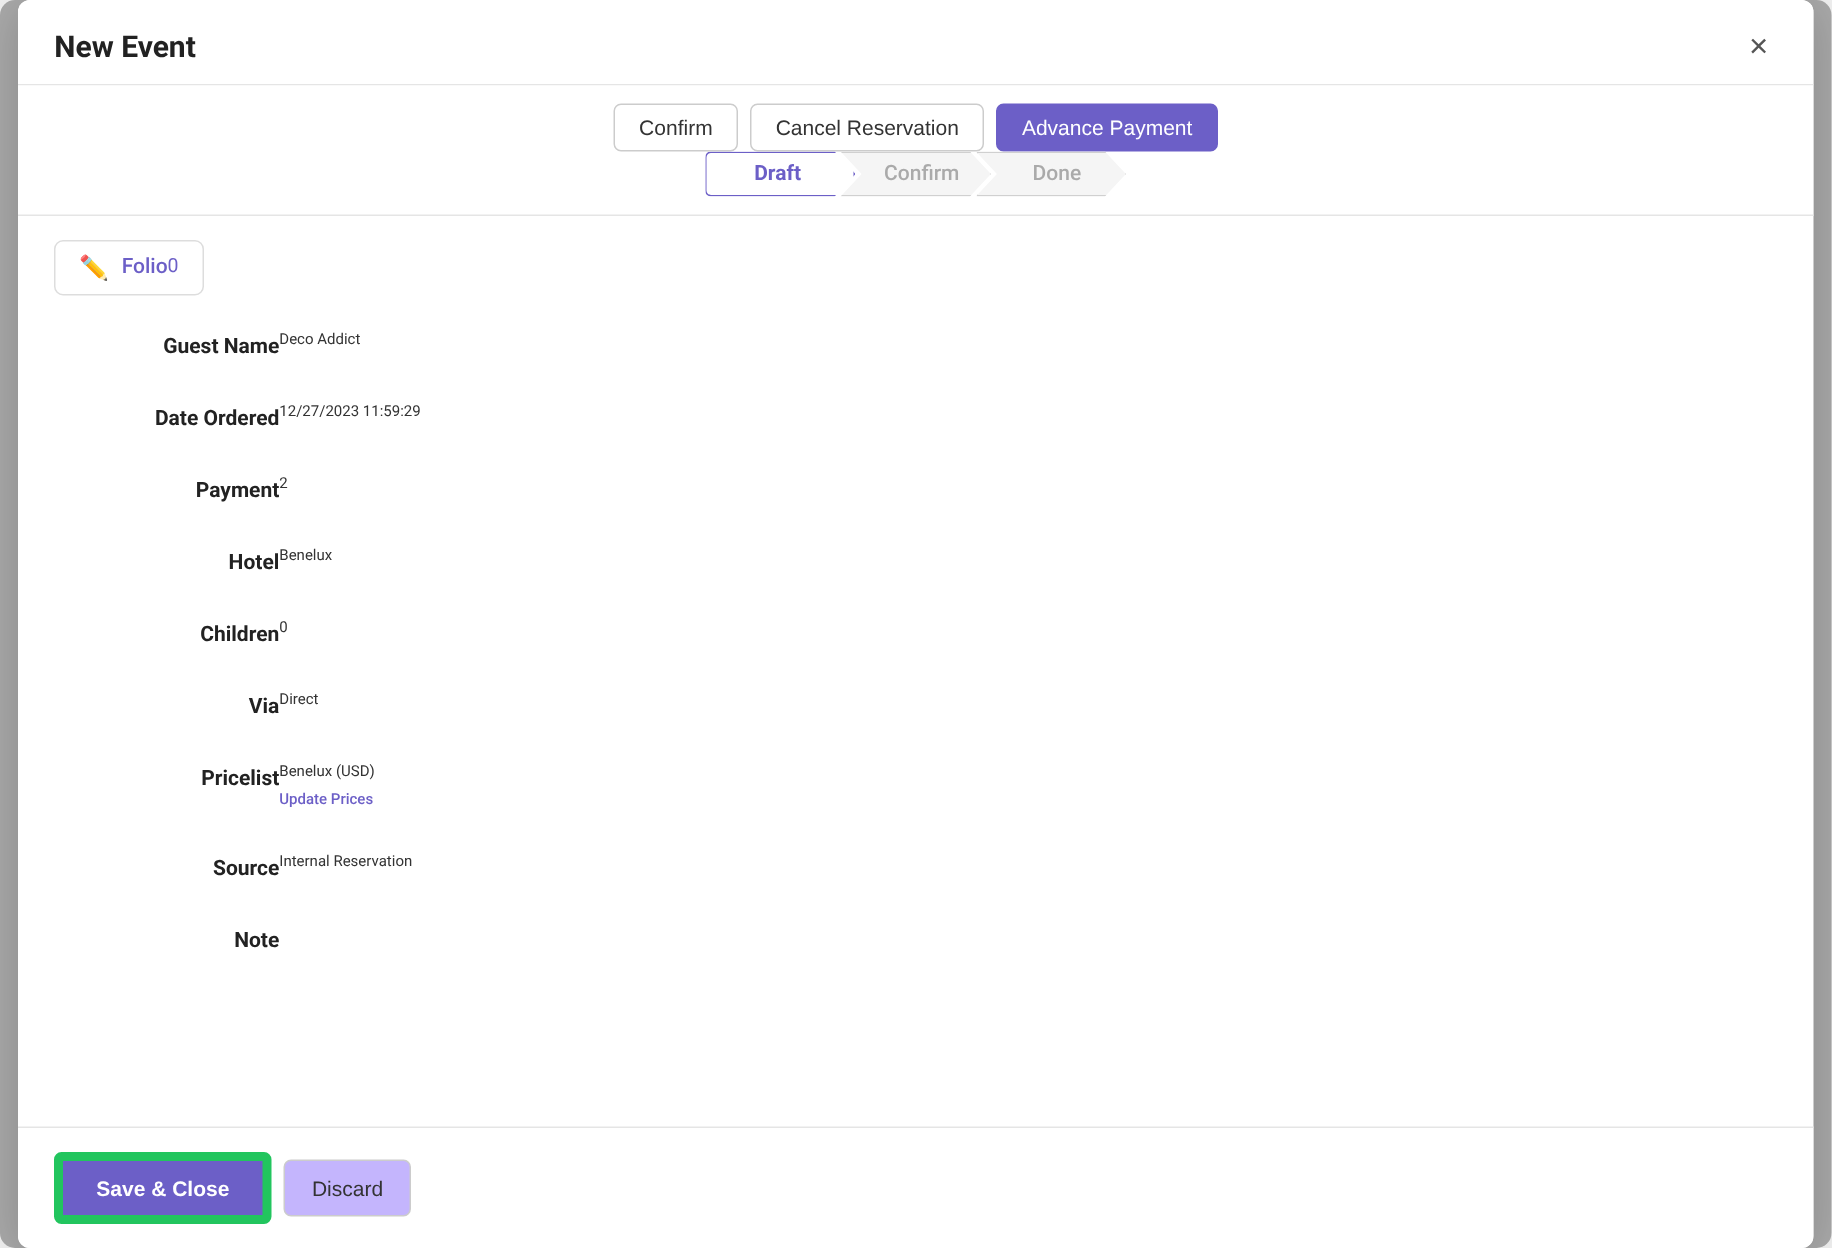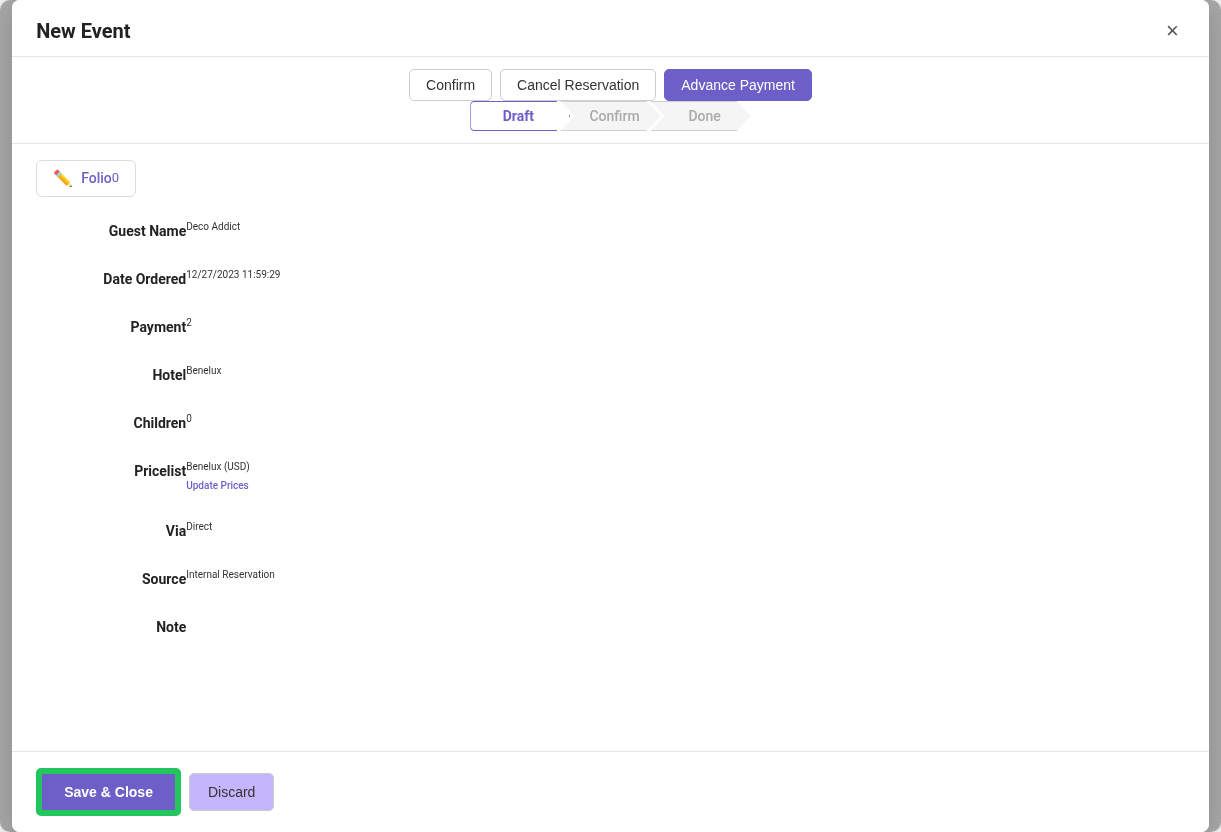--- a/index.html
+++ b/index.html
@@ -278,33 +278,33 @@
         <div class="form-label">Hotel</div>
         <div class="form-value">Benelux</div>
       </div>
 
       <div class="form-row">
         <div class="form-label">Children</div>
         <div class="form-value">0</div>
       </div>
 
       <div class="form-row">
+        <div class="form-label">Via</div>
+        <div class="form-value">Direct</div>
+      </div>
+
+      <div class="form-row">
         <div class="form-label">Pricelist</div>
         <div style="display:flex; flex-direction:column; gap: 8px;">
           <div class="form-value">Benelux (USD)</div>
           <div class="form-value link">Update Prices</div>
         </div>
       </div>
 
       <div class="form-row">
-        <div class="form-label">Via</div>
-        <div class="form-value">Direct</div>
-      </div>
-
-      <div class="form-row">
         <div class="form-label">Source</div>
         <div class="form-value">Internal Reservation</div>
       </div>
 
       <div class="form-row">
         <div class="form-label">Note</div>
         <div class="form-value muted"></div>
       </div>
 
     </div>

